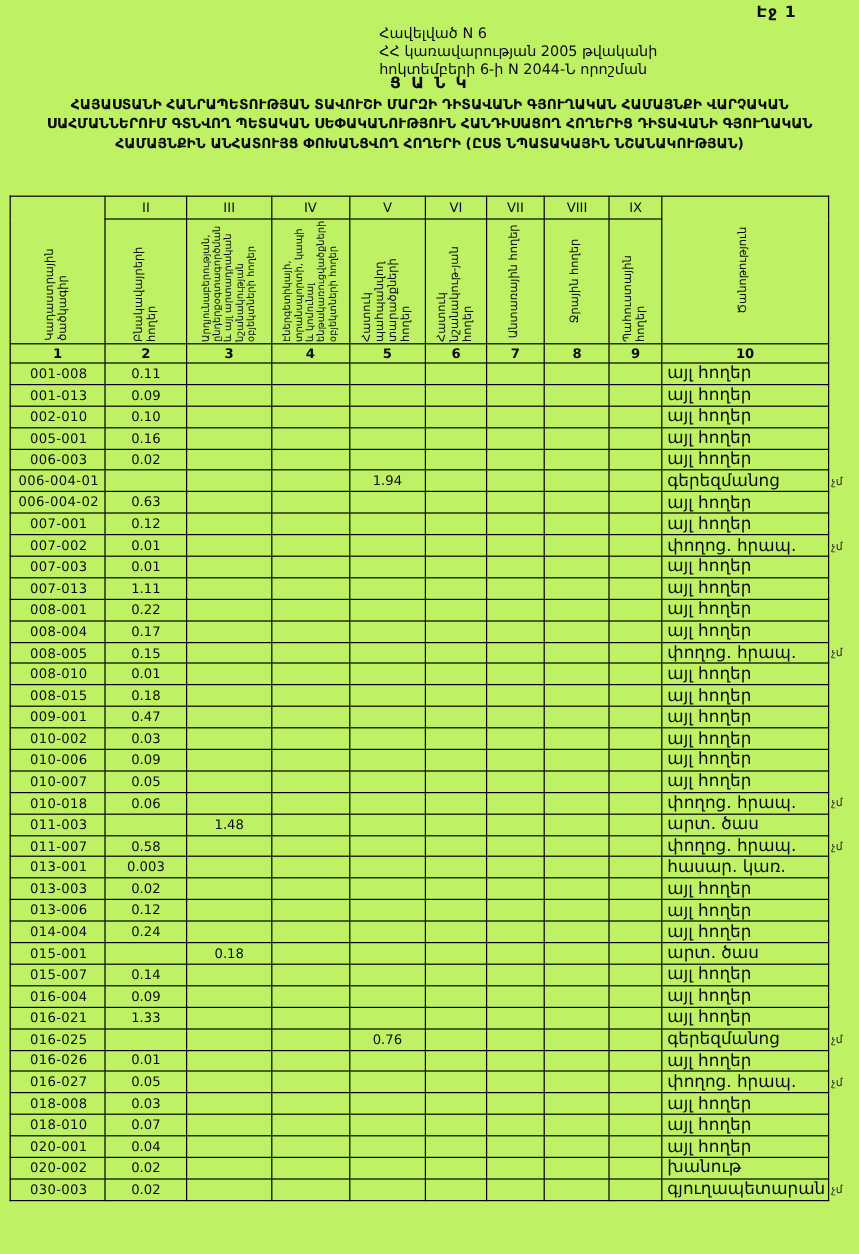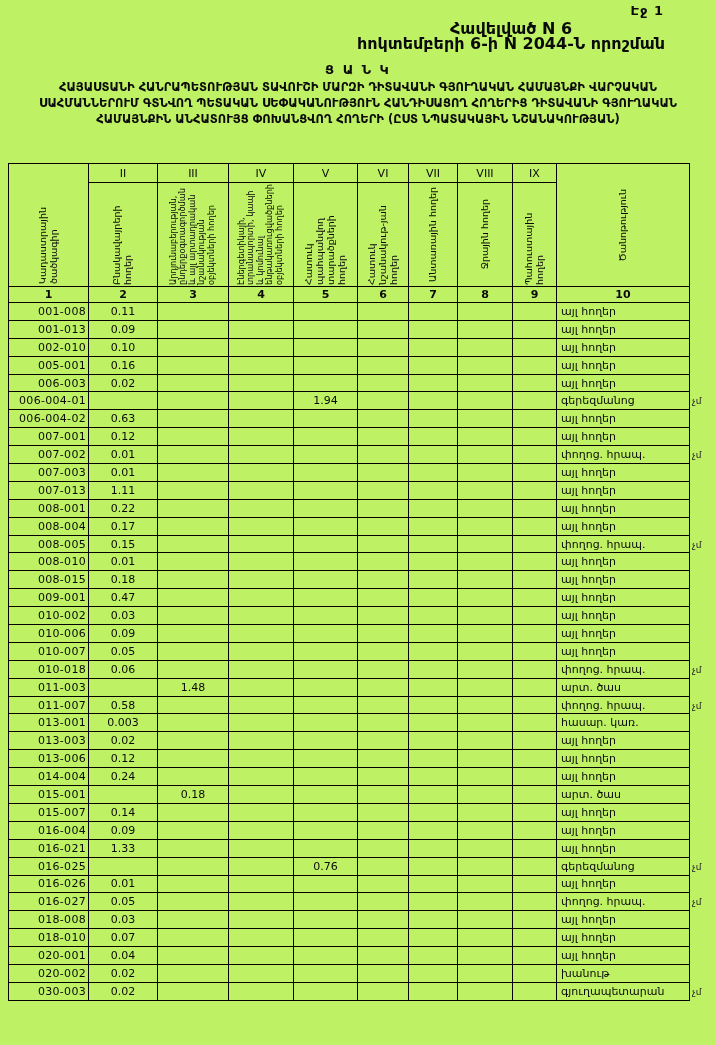--- a/index.html
+++ b/index.html
@@ -24,23 +24,22 @@
     right: 52px;
     font-weight: bold;
     font-size: 13px;
     letter-spacing: 1px;
   }
   .annex {
     position: absolute;
     top: 21px;
     right: 10px;
     width: 390px;
-    text-align: center;
-    font-weight: bold;
-    font-size: 16px;
+    font-weight: normal;
+    font-size: 12px;
     line-height: 15px;
   }
   .doc-heading {
     position: absolute;
     top: 62px;
     left: 0;
     width: 716px;
     text-align: center;
     font-weight: bold;
     font-size: 13px;
@@ -83,39 +82,40 @@
     transform: rotate(180deg);
     margin: 0 auto;
     max-height: 100px;
     line-height: 1.15;
     text-align: left;
     font-size: 9.5px;
   }
   .vtext.small { font-size: 8.2px; }
   .vtext.tall { max-height: 118px; }
   tbody.data td { height: 16.9px; line-height: 1; }
-  tbody.data td.code { text-align: right; padding-left: 4px; font-size: 11px; letter-spacing: 0.3px; }
+  tbody.data td.code { text-align: center; padding-left: 4px; font-size: 11px; letter-spacing: 0.3px; }
   tbody.data td.num  { text-align: center; }
-  tbody.data td.note { text-align: left; padding-left: 4px; font-size: 11px; }
+  tbody.data td.note { text-align: left; padding-left: 4px; font-size: 14px; }
   .margin-mark {
     font-size: 9px;
     color: #222;
     white-space: nowrap;
     margin-top: 16px;
   }
 </style>
 </head>
 <body>
 
 <div class="page">
 
   <div class="page-number">Էջ 1</div>
 
   <div class="annex">
     <div>Հավելված N 6</div>
+    <div>ՀՀ կառավարության 2005 թվականի</div>
     <div>հոկտեմբերի 6-ի N 2044-Ն որոշման</div>
   </div>
 
   <div class="doc-heading">Ց Ա Ն Կ</div>
   <div class="doc-subtitle">ՀԱՅԱՍՏԱՆԻ ՀԱՆՐԱՊԵՏՈՒԹՅԱՆ ՏԱՎՈՒՇԻ ՄԱՐԶԻ ԴԻՏԱՎԱՆԻ ԳՅՈՒՂԱԿԱՆ ՀԱՄԱՅՆՔԻ ՎԱՐՉԱԿԱՆ ՍԱՀՄԱՆՆԵՐՈՒՄ ԳՏՆՎՈՂ ՊԵՏԱԿԱՆ ՍԵՓԱԿԱՆՈՒԹՅՈՒՆ ՀԱՆԴԻՍԱՑՈՂ ՀՈՂԵՐԻՑ ԴԻՏԱՎԱՆԻ ԳՅՈՒՂԱԿԱՆ ՀԱՄԱՅՆՔԻՆ ԱՆՀԱՏՈՒՅՑ ՓՈԽԱՆՑՎՈՂ ՀՈՂԵՐԻ (ԸՍՏ ՆՊԱՏԱԿԱՅԻՆ ՆՇԱՆԱԿՈՒԹՅԱՆ)</div>
 
   <table class="land-table">
     <colgroup>
       <col style="width:80px">
         <col style="width:69px">

